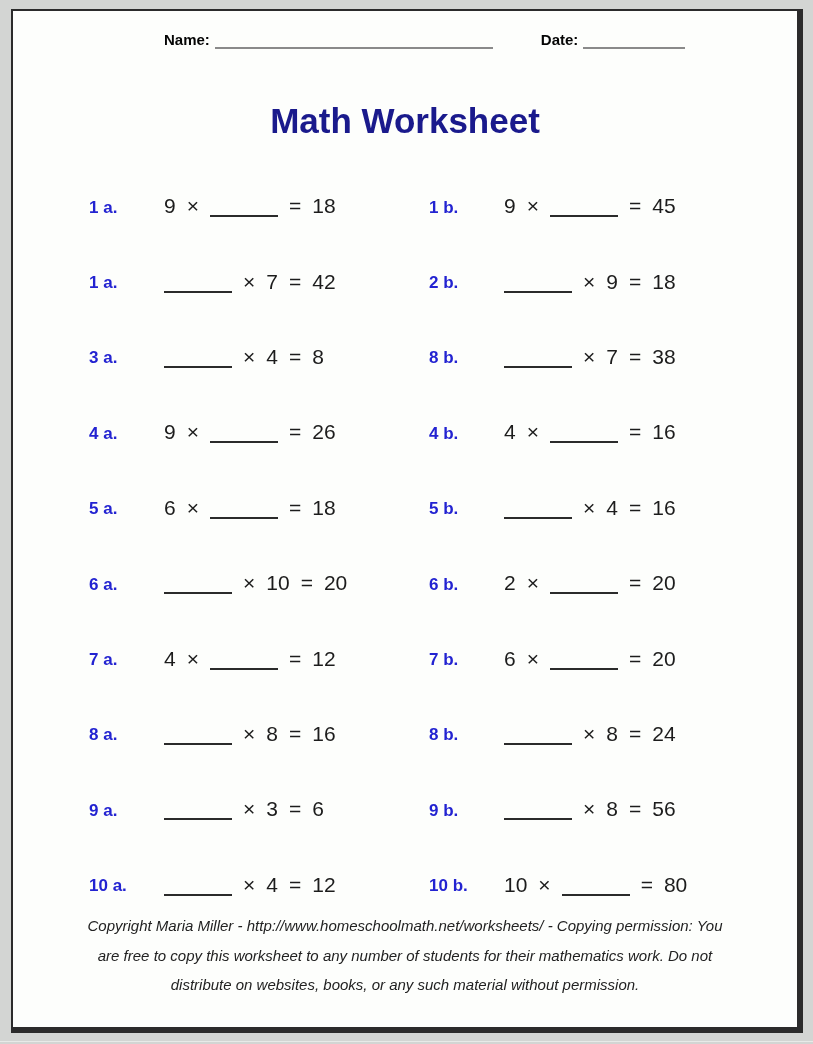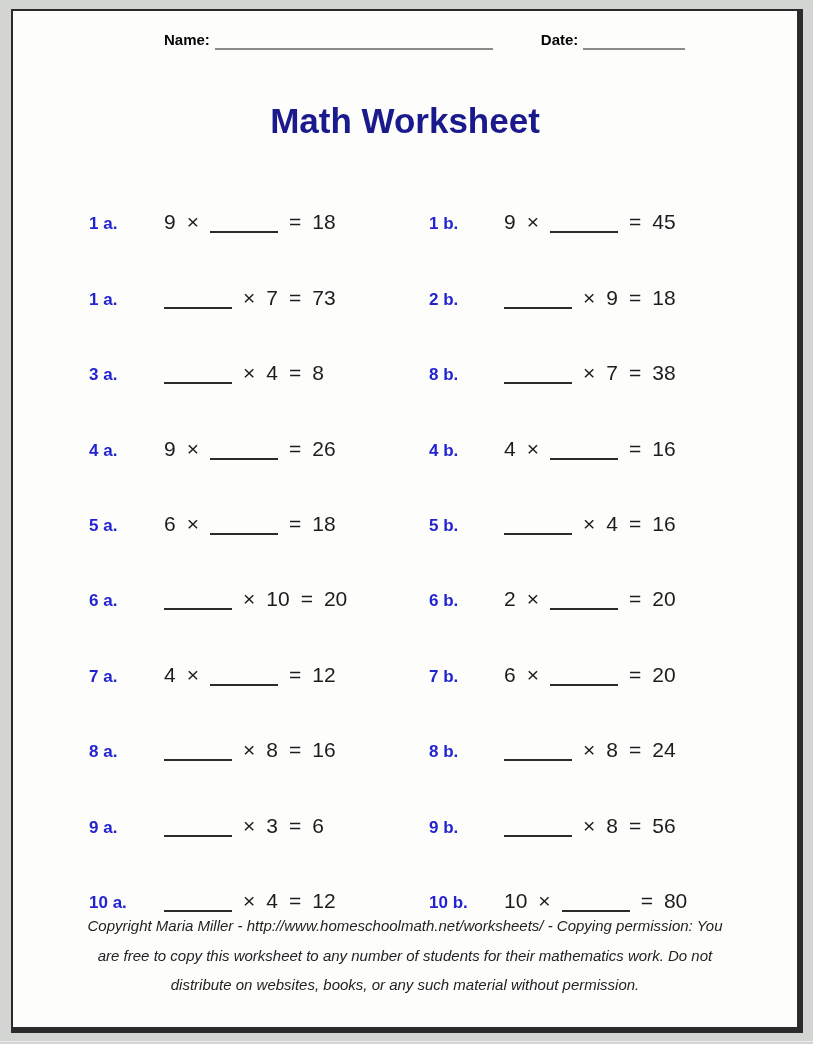--- a/index.html
+++ b/index.html
@@ -29,21 +29,21 @@
   }
   .bottom-rule{
     position:absolute;left:0;bottom:2px;width:813px;height:1px;
     background:#e8eae8;
   }
   
   .header-row{
     position:absolute;
     left:151px;top:20px;
     display:flex;
-    align-items:flex-end;
+    align-items:center;
     font-size:15px;
     font-weight:bold;
     color:#050505;
   }
   .hline{
     display:inline-block;
     border-bottom:2px solid #8a8a8a;
     height:14px;
     position:relative;
     top:2px;
@@ -65,21 +65,21 @@
   .grid{
     position:absolute;
     left:76px;top:148px;
     display:grid;
     grid-auto-flow:column;
     grid-template-rows:repeat(10,75.4px);
     grid-template-columns:340px 340px;
   }
   .prow{
     display:flex;
-    align-items:flex-end;
+    align-items:center;
   }
   .pnum{
     width:75px;
     flex:0 0 75px;
     font-size:17px;
     font-weight:bold;
     color:var(--number-blue);
     padding-top:22px;
   }
   .expr{
@@ -136,21 +136,21 @@
           <span class="tok">18</span>
         </span>
       </div>
       <div class="prow">
         <span class="pnum">1 a.</span>
         <span class="expr">
           <span class="blank"></span>
           <span class="tok">×</span>
           <span class="tok">7</span>
           <span class="tok">=</span>
-          <span class="tok">73</span>
+          <span class="tok">42</span>
         </span>
       </div>
       <div class="prow">
         <span class="pnum">3 a.</span>
         <span class="expr">
           <span class="blank"></span>
           <span class="tok">×</span>
           <span class="tok">4</span>
           <span class="tok">=</span>
           <span class="tok">8</span>

